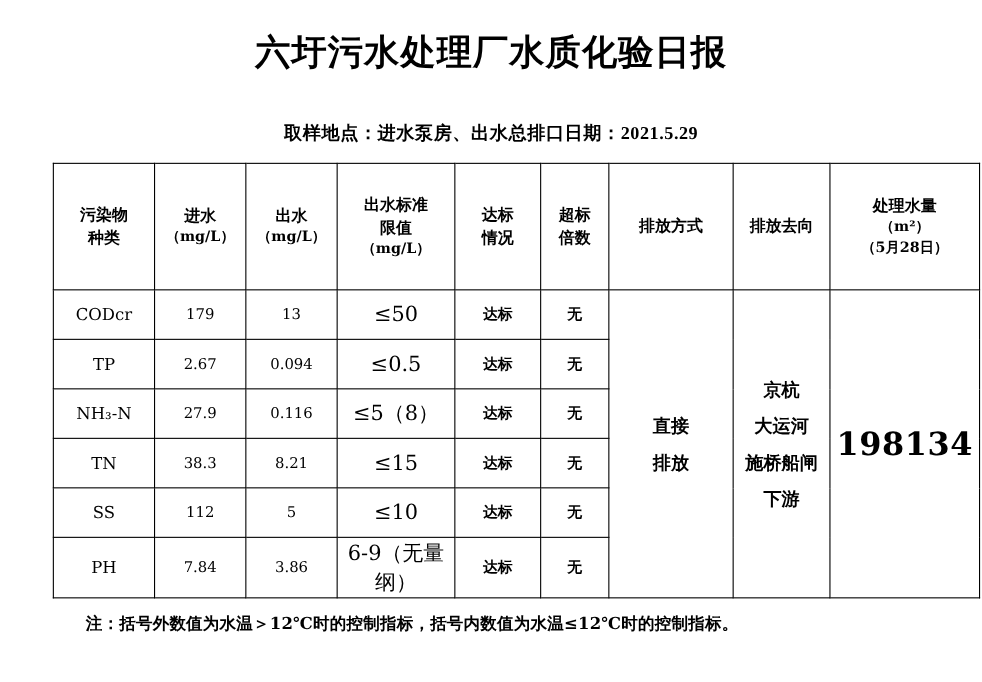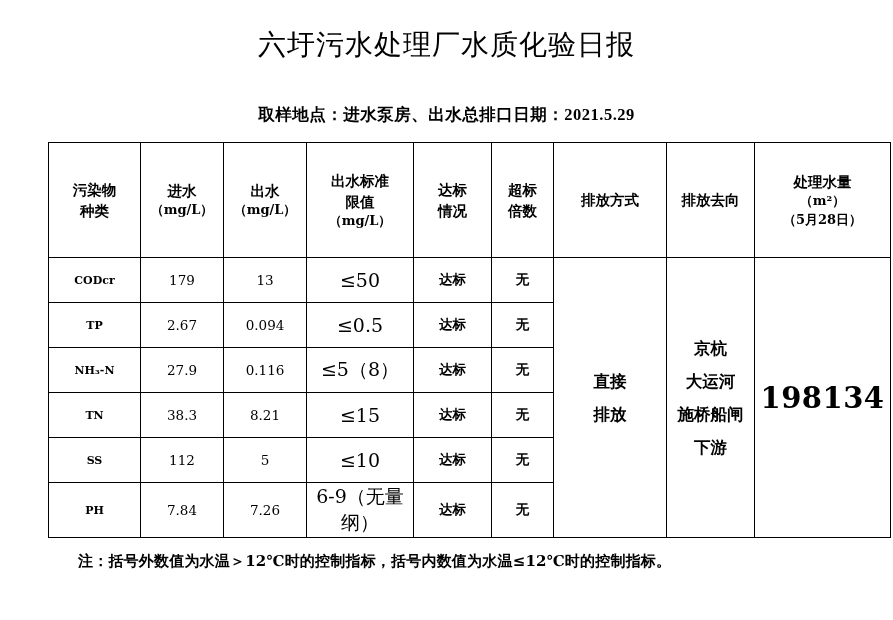--- a/index.html
+++ b/index.html
@@ -16,22 +16,22 @@
   }
   .page {
     position: relative;
     width: 893px;
     height: 620px;
     box-sizing: border-box;
     padding: 0 48px;
   }
   .doc-title {
     text-align: center;
-    font-size: 28px;
-    font-weight: normal;
+    font-size: 32px;
+    font-weight: bold;
     letter-spacing: 1px;
     margin-top: 26px;
     margin-bottom: 0;
     font-family: "DejaVu Serif", "Liberation Serif", serif;
   }
   .meta-row {
     display: flex;
     justify-content: center;
     align-items: flex-end;
     margin-top: 40px;
@@ -69,22 +69,22 @@
   thead th .sub {
     font-size: 13px;
     font-weight: bold;
   }
   tbody td {
     height: 42px;
     font-size: 14px;
     padding: 1px;
   }
   tbody td.pollutant {
-    font-weight: bold;
-    font-size: 11px;
+    font-weight: normal;
+    font-size: 15px;
   }
   tbody td.val {
     font-size: 13.5px;
   }
   tbody td.limit {
     font-size: 19px;
   }
   tbody td.status,
   tbody td.exceed {
     font-size: 13.5px;
@@ -228,21 +228,21 @@
         <td class="pollutant">SS</td>
         <td class="val">112</td>
         <td class="val">5</td>
         <td class="limit">≤10</td>
         <td class="status">达标</td>
         <td class="exceed">无</td>
       </tr>
       <tr>
         <td class="pollutant">PH</td>
         <td class="val">7.84</td>
-        <td class="val">7.26</td>
+        <td class="val">3.86</td>
         <td class="limit">6-9（无量纲）</td>
         <td class="status">达标</td>
         <td class="exceed">无</td>
       </tr>
     </tbody>
   </table>
 
   <div class="footnote">注：括号外数值为水温＞12℃时的控制指标，括号内数值为水温≤12℃时的控制指标。</div>
 
 </div>

